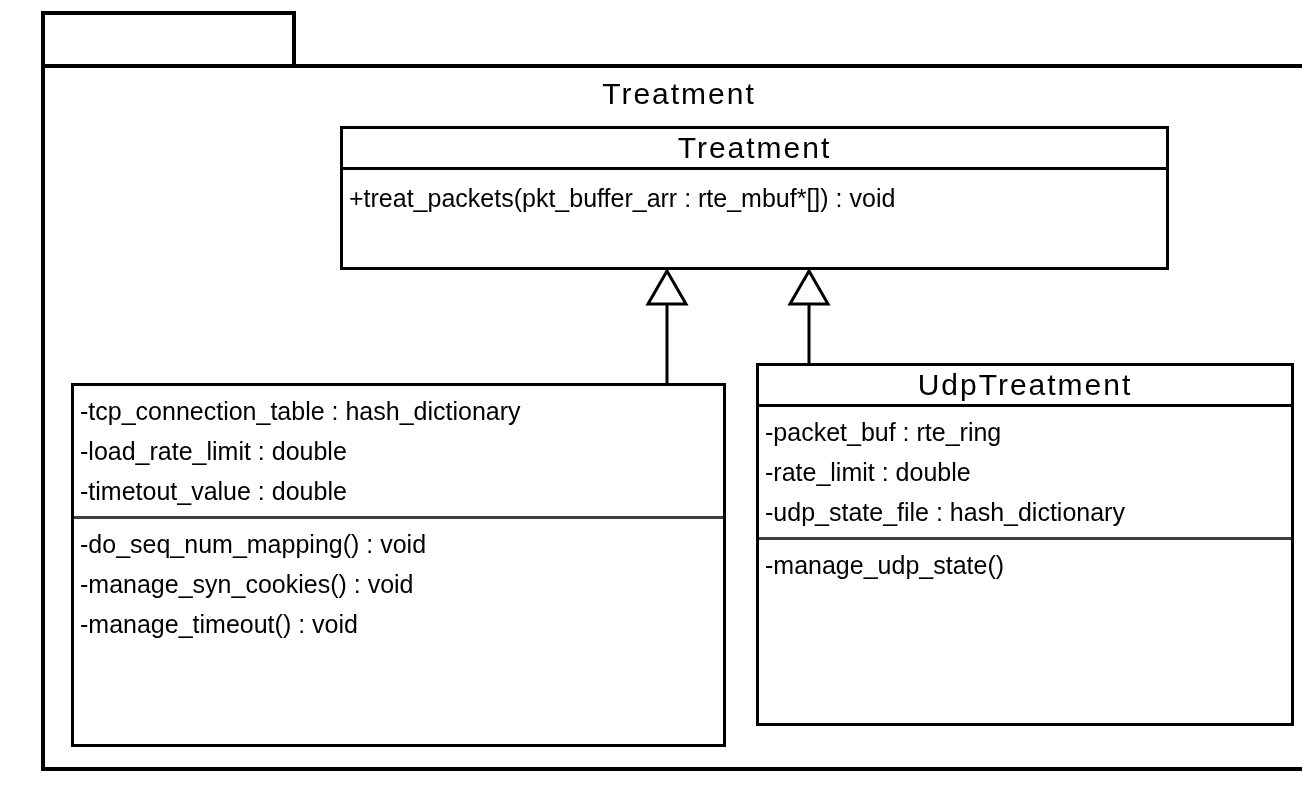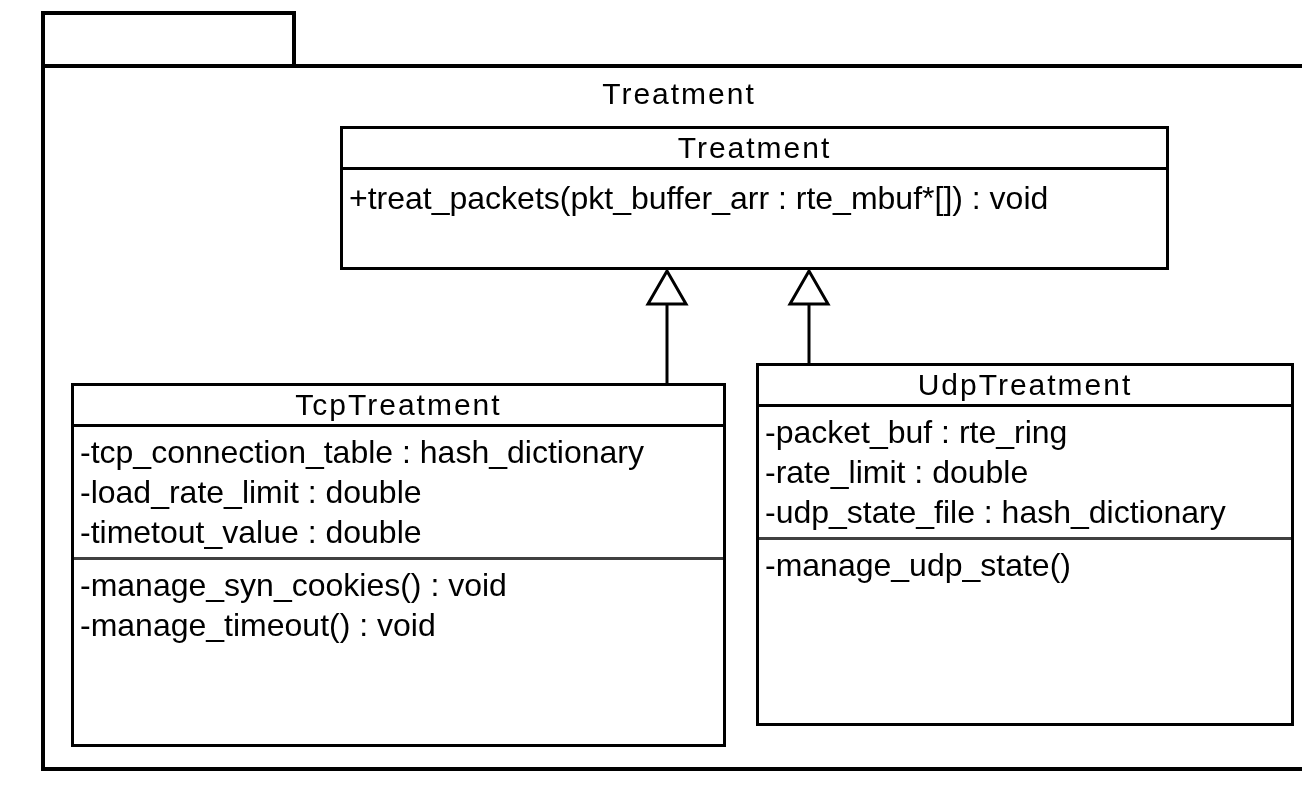--- a/index.html
+++ b/index.html
@@ -55,21 +55,21 @@
   .cls-title {
     flex: 0 0 39px;
     border-bottom: 3px solid #000000;
     text-align: center;
     font-size: 30px;
     letter-spacing: 2px;
     line-height: 38px;
     box-sizing: border-box;
   }
   .compartment {
-    font-size: 32px;
+    font-size: 25px;
     line-height: 40px;
     padding: 5px 0 0 6px;
     box-sizing: border-box;
     white-space: nowrap;
     overflow: hidden;
   }
   .attrs {
     flex: 0 0 133px;
     border-bottom: 3px solid #404040;
   }
@@ -107,27 +107,27 @@
   </svg>
 
   <div class="cls" id="cls-treatment">
     <div class="cls-title">Treatment</div>
     <div class="compartment methods">
       <div>+treat_packets(pkt_buffer_arr : rte_mbuf*[]) : void</div>
     </div>
   </div>
 
   <div class="cls" id="cls-tcp">
-    <div class="cls-title">TcpTreatment</div>
     <div class="compartment attrs">
       <div>-tcp_connection_table : hash_dictionary</div>
       <div>-load_rate_limit : double</div>
       <div>-timetout_value : double</div>
     </div>
     <div class="compartment methods">
+      <div>-do_seq_num_mapping() : void</div>
       <div>-manage_syn_cookies() : void</div>
       <div>-manage_timeout() : void</div>
     </div>
   </div>
 
   <div class="cls" id="cls-udp">
     <div class="cls-title">UdpTreatment</div>
     <div class="compartment attrs">
       <div>-packet_buf : rte_ring</div>
       <div>-rate_limit : double</div>

